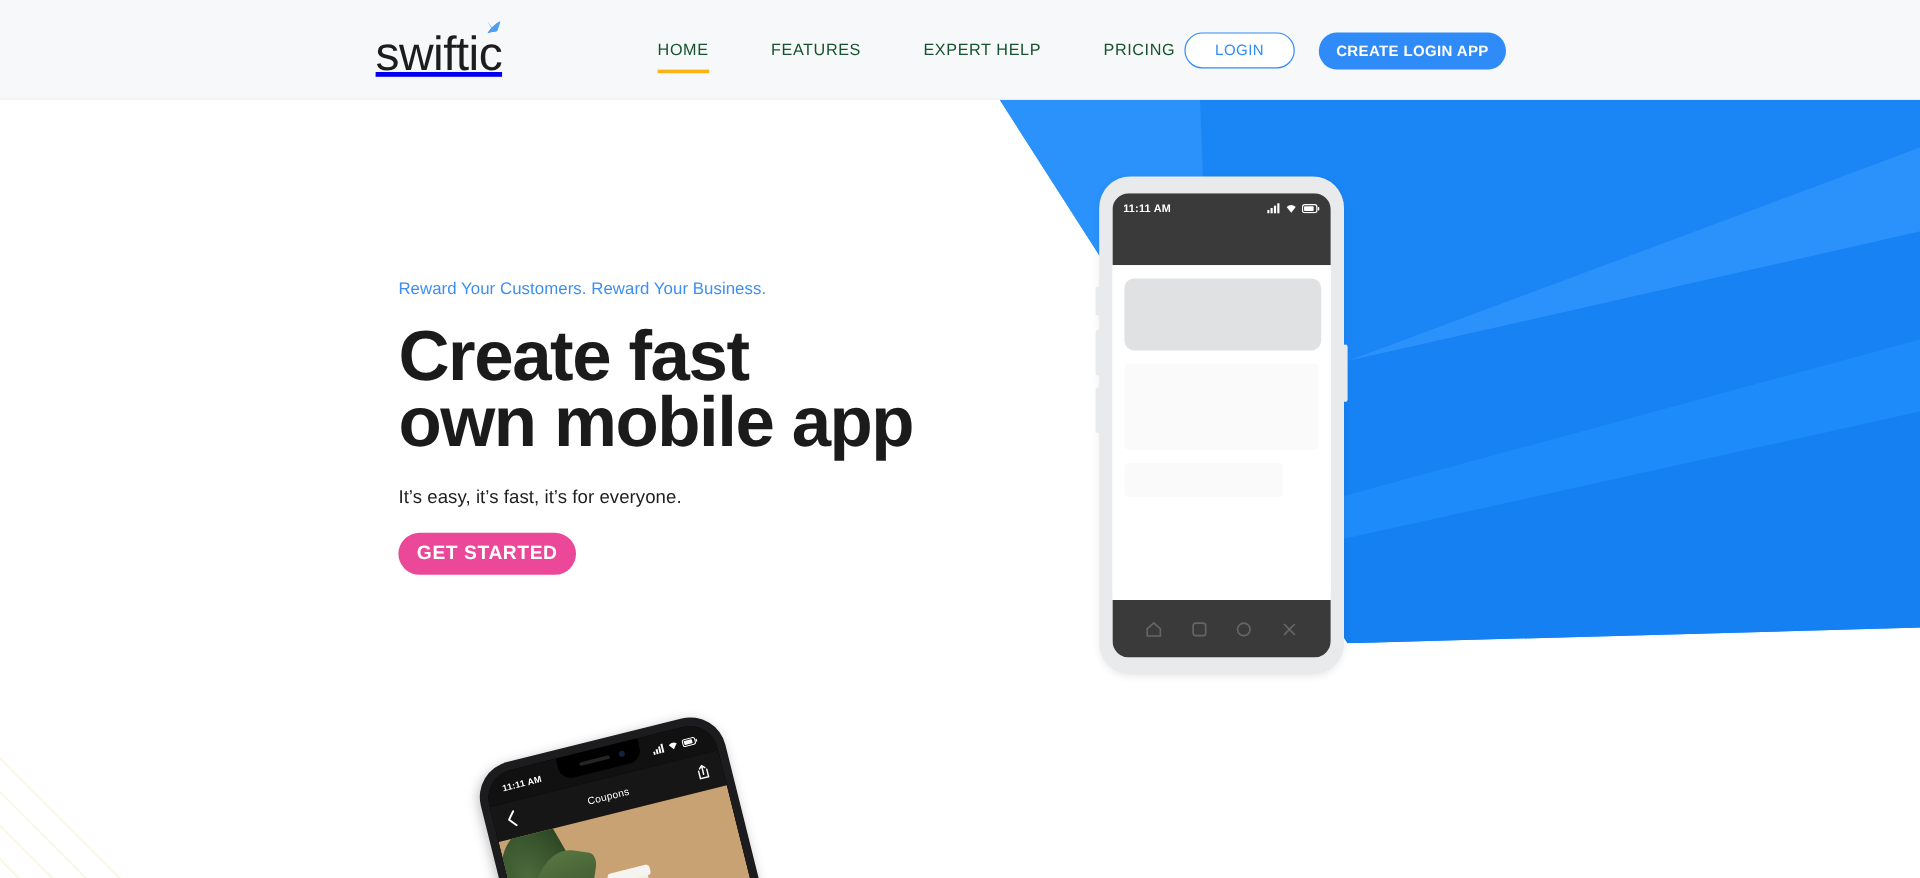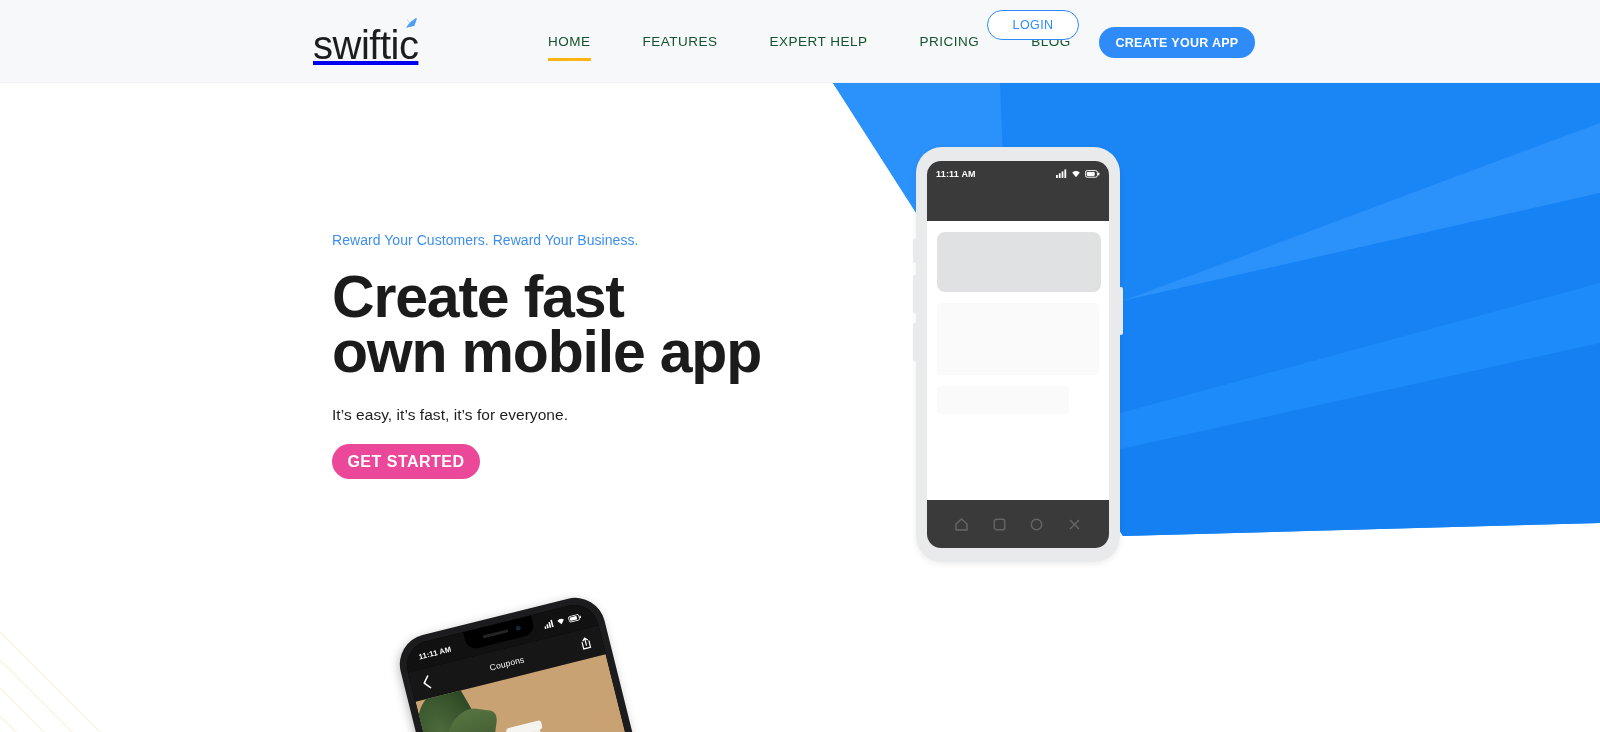--- a/index.html
+++ b/index.html
@@ -59,21 +59,21 @@
   }
   .nav-item:last-of-type { margin-right: 0; }
   .nav-item.active::after {
     content: "";
     position: absolute;
     left: 0; right: 0; bottom: -12px;
     height: 3px;
     background: #fcb316;
   }
   .btn-login {
-    position: absolute; left: 987px; top: 10px;
+    position: absolute; left: 987px; top: 27px;
     width: 92px; height: 30px;
     border: 1.5px solid #2e8bf7;
     border-radius: 16px;
     background: #ffffff;
     color: #2e8bf7;
     font-size: 12.5px;
     letter-spacing: 0.4px;
     display: flex; align-items: center; justify-content: center;
     cursor: pointer;
   }
@@ -358,21 +358,21 @@
 
       <nav class="nav">
         <a class="nav-item active" href="#">HOME</a>
         <a class="nav-item" href="#">FEATURES</a>
         <a class="nav-item" href="#">EXPERT HELP</a>
         <a class="nav-item" href="#">PRICING</a>
         <a class="nav-item" href="#">BLOG</a>
       </nav>
 
       <button class="btn-login">LOGIN</button>
-      <button class="btn-createapp">CREATE YOUR APP</button>
+      <button class="btn-createapp">CREATE LOGIN APP</button>
     </div>
   </header>
 
   <section class="hero-text">
     <div class="hero-eyebrow">Reward Your Customers. Reward Your Business.</div>
     <h1 class="hero-title">Create fast
 own mobile app</h1>
     <div class="hero-sub">It’s easy, it’s fast, it’s for everyone.</div>
     <div class="hero-buttons">
       <button class="btn-getstarted">GET STARTED</button>

